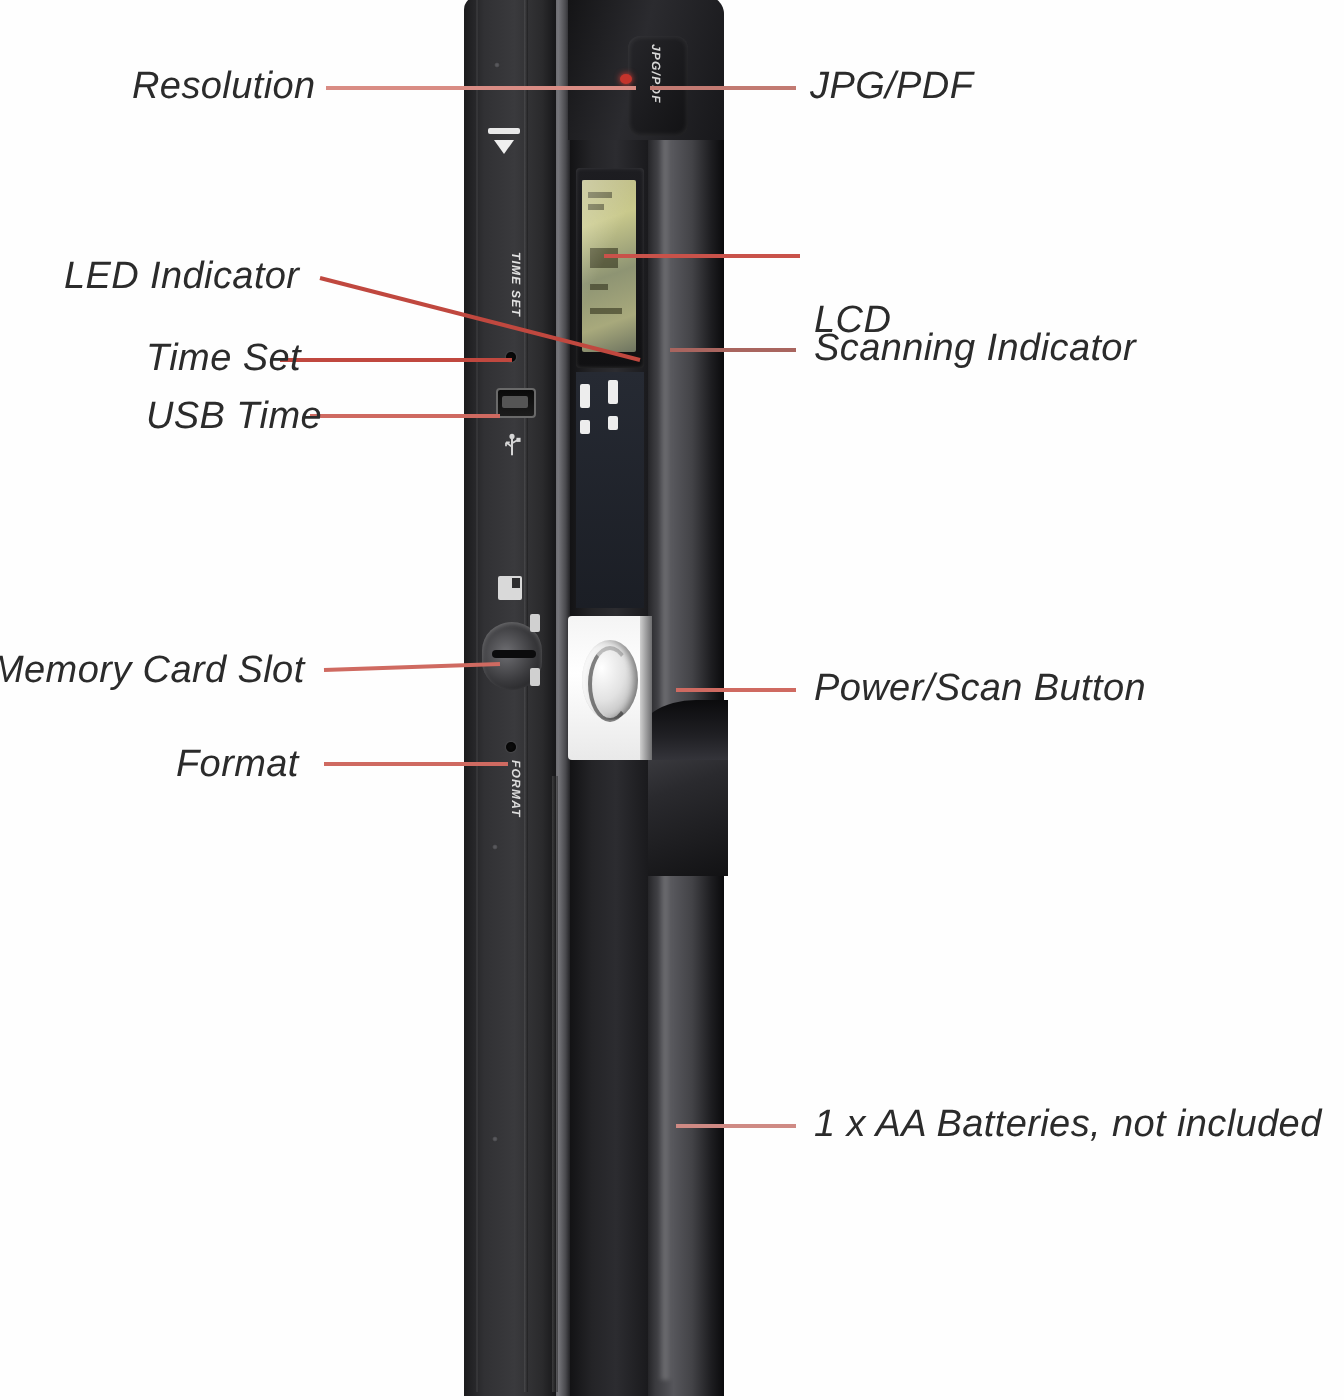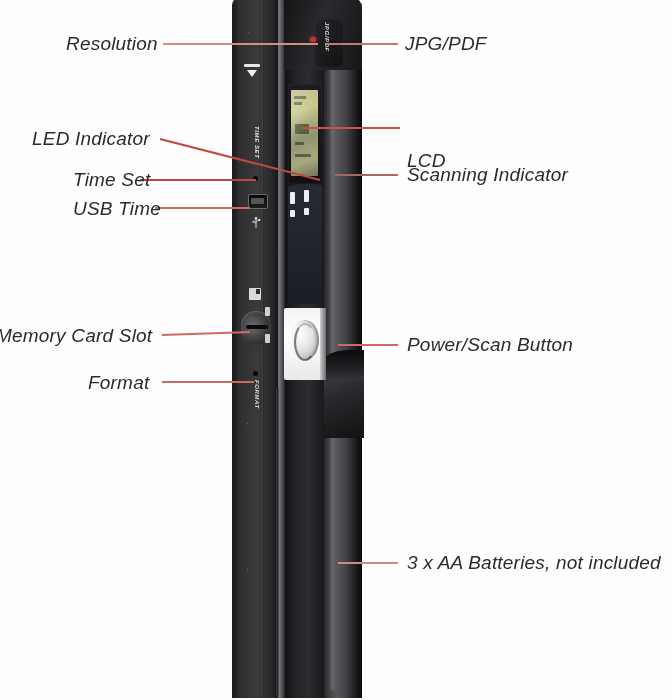--- a/index.html
+++ b/index.html
@@ -346,16 +346,16 @@
 
   <div class="label right" style="left:405px;top:32px;">JPG/PDF</div>
 
   <div class="label right" style="left:407px;top:116px;margin-top:33px;">LCD</div>
 
   <div class="label right" style="left:407px;top:163px;">Scanning Indicator</div>
 
   <div class="label right" style="left:407px;top:333px;">Power/Scan Button</div>
 
   <div class="label right" style="left:407px;top:551px;">
-    <div>3 x AA Batteries, not included</div>
+    <div>1 x AA Batteries, not included</div>
   </div>
 
 </div>
 
 </body></html>

